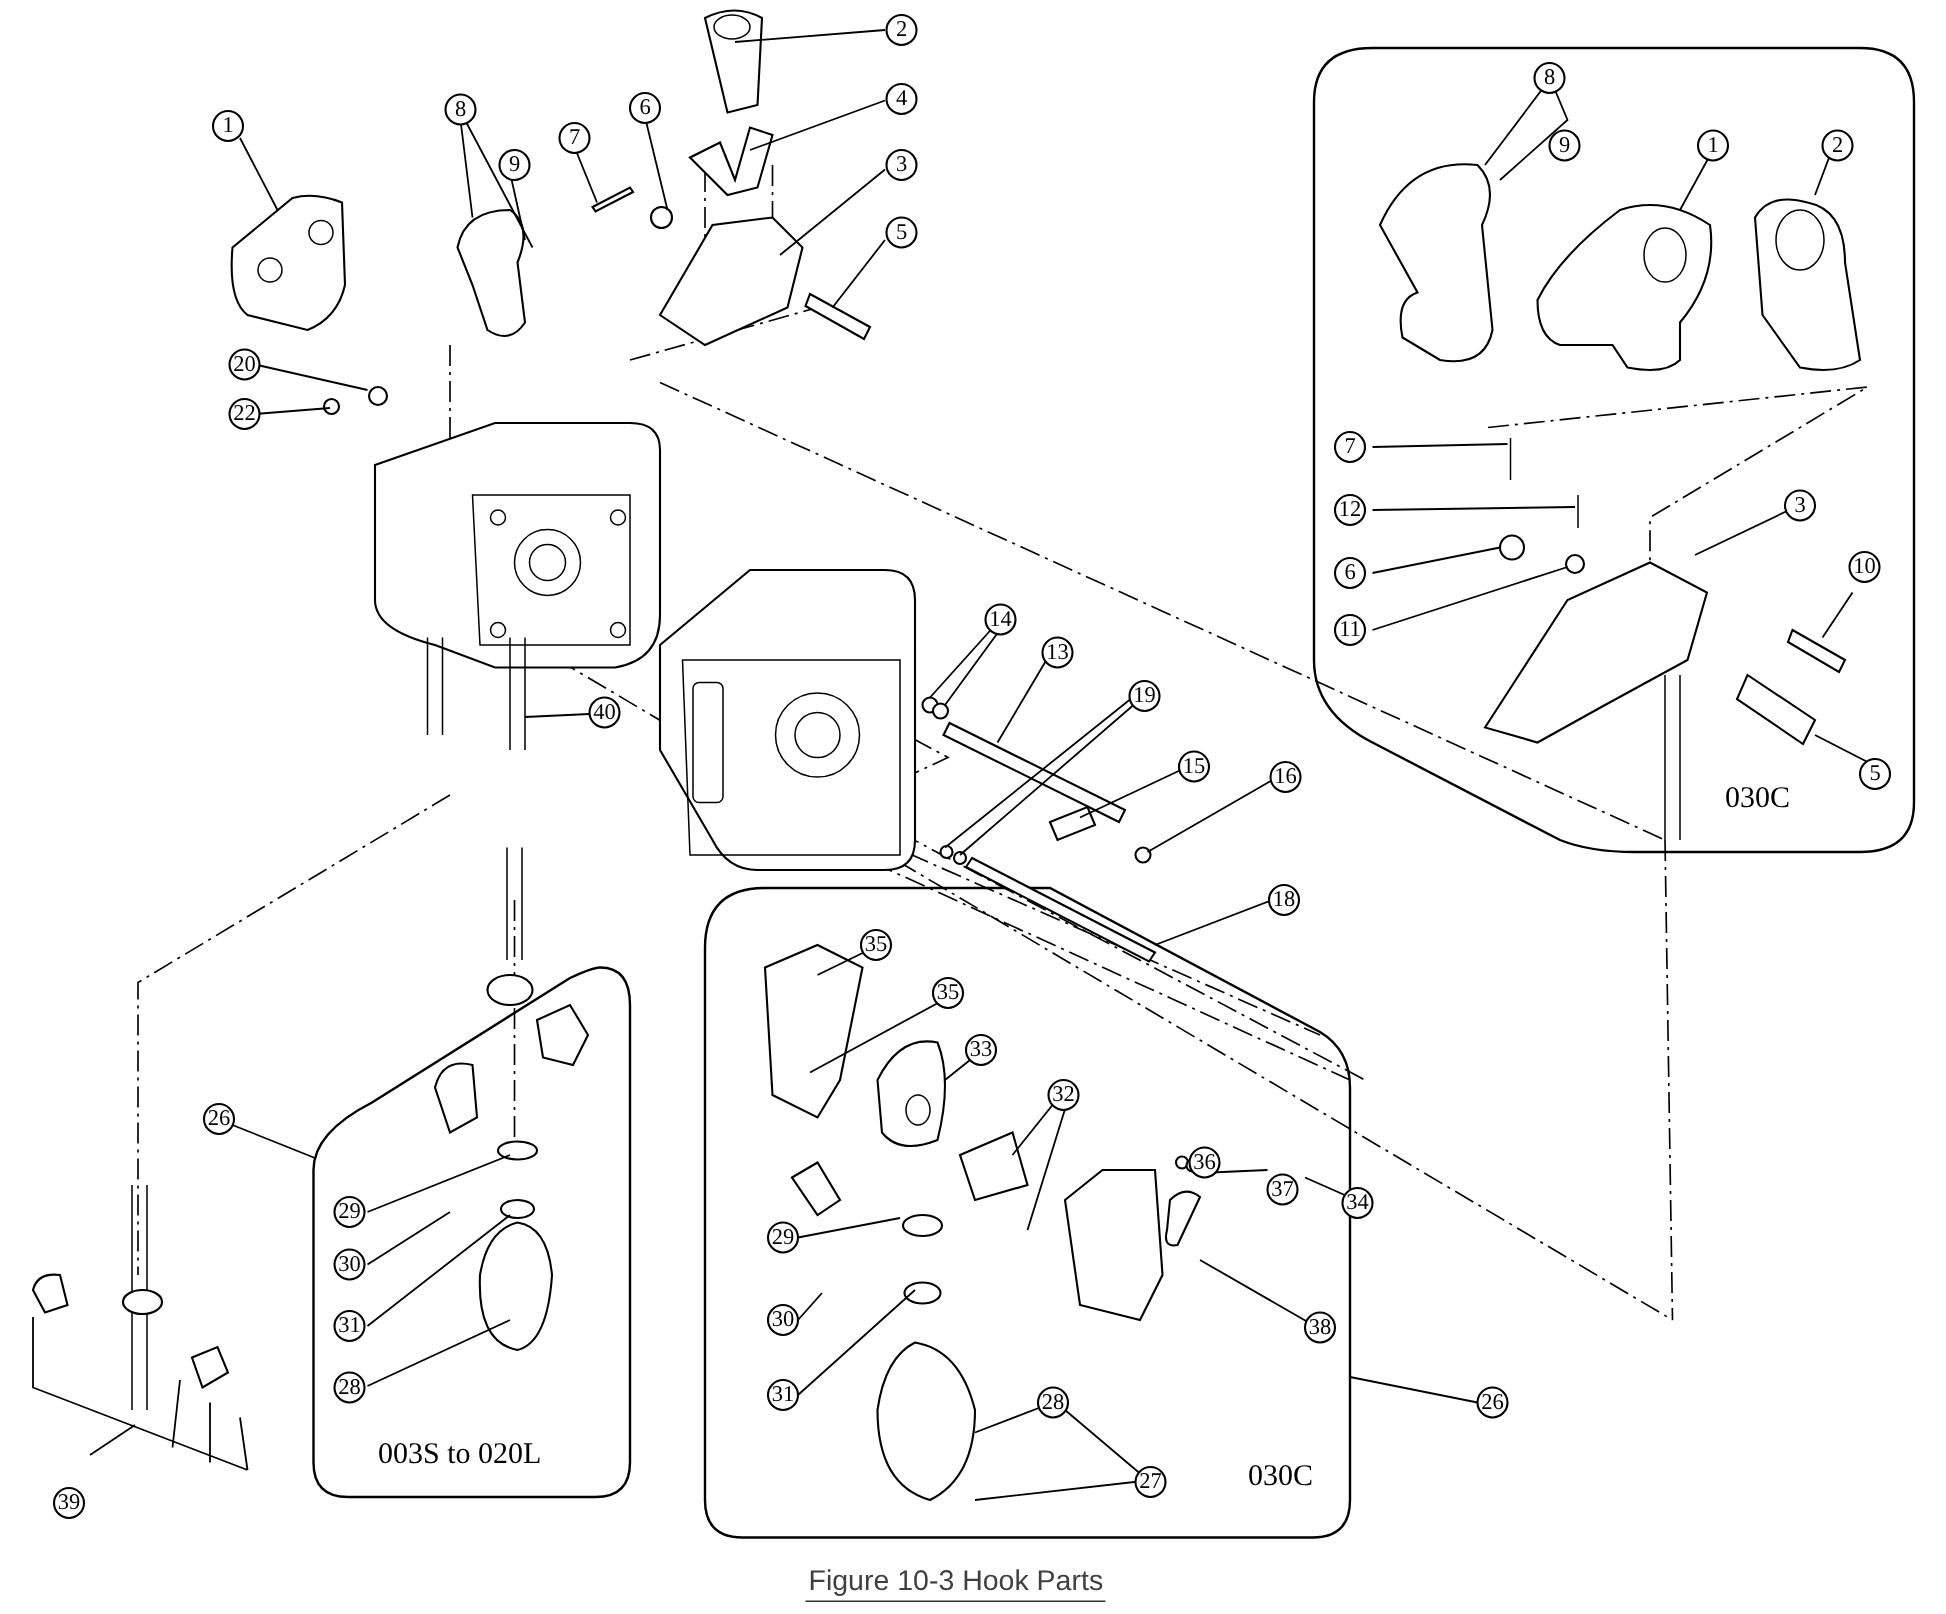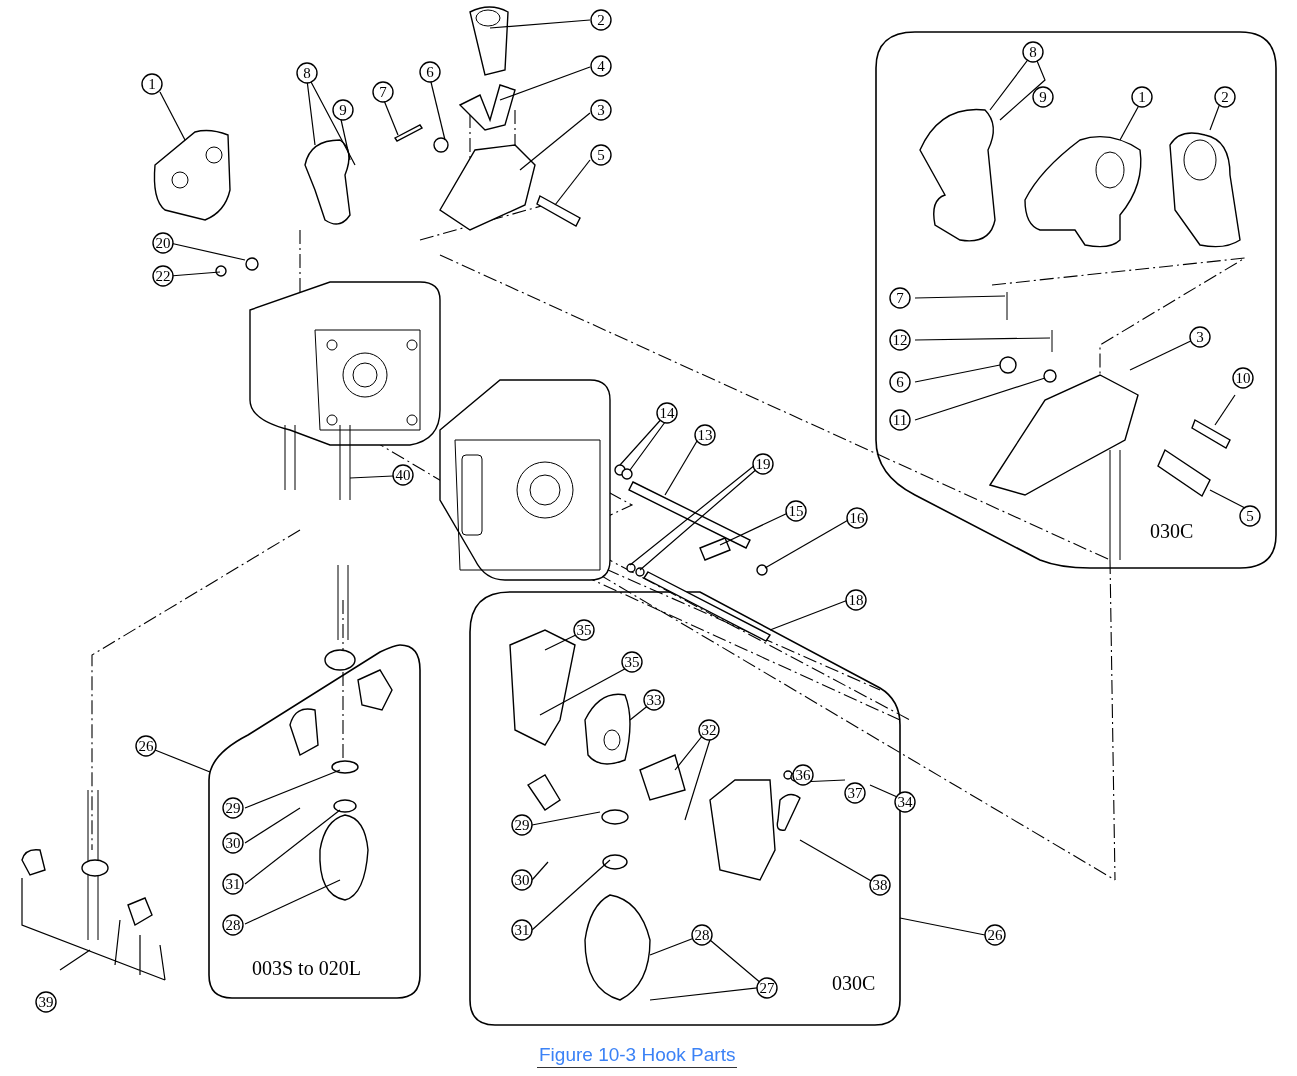--- a/index.html
+++ b/index.html
@@ -6,21 +6,21 @@
   body{width:1297px;height:1076px;position:relative;overflow:hidden;font-family:"Liberation Serif",serif;}
   #canvas{position:absolute;left:0;top:0;}
   .callout circle{fill:#fff;stroke:#000;stroke-width:1.4;}
   .callout text{font-family:"Liberation Serif",serif;font-size:15px;text-anchor:middle;dominant-baseline:central;fill:#000;}
   .leader{stroke:#000;stroke-width:1.2;fill:none;}
   .dash{stroke:#000;stroke-width:1.1;fill:none;stroke-dasharray:14 4 2 4;}
   .part{stroke:#000;stroke-width:1.4;fill:#fff;}
   .thin{stroke:#000;stroke-width:1;fill:none;}
   .panel{stroke:#000;stroke-width:1.6;fill:none;}
   .panel-label{font-family:"Liberation Serif",serif;font-size:20px;fill:#000;}
-  #caption{position:absolute;left:537px;top:1044px;font-family:"Liberation Sans",sans-serif;font-size:19px;color:#3b82f6;border-bottom:1.5px solid #333;padding:0 2px 1px 2px;line-height:22px;}
+  #caption{position:absolute;left:537px;top:1044px;font-family:"Liberation Sans",sans-serif;font-size:19px;color:#404040;border-bottom:1.5px solid #333;padding:0 2px 1px 2px;line-height:22px;}
 </style>
 </head>
 <body>
 
 <svg id="canvas" width="1297" height="1076" viewBox="0 0 1297 1076">
 
   <path class="panel" d="M915,32 H1240 Q1276,32 1276,68 V535 Q1276,568 1240,568 H1090 Q1060,568 1040,560 L915,495 Q876,475 876,440 V68 Q876,32 915,32 Z"></path>
   <path class="panel" d="M248,735 L380,652 Q395,645 400,645 Q420,645 420,670 V975 Q420,998 397,998 H232 Q209,998 209,975 V780 Q209,755 248,735 Z"></path>
   <path class="panel" d="M510,592 H700 L880,688 Q900,700 900,725 V1000 Q900,1025 875,1025 H495 Q470,1025 470,1000 V632 Q470,592 510,592 Z"></path>
 

